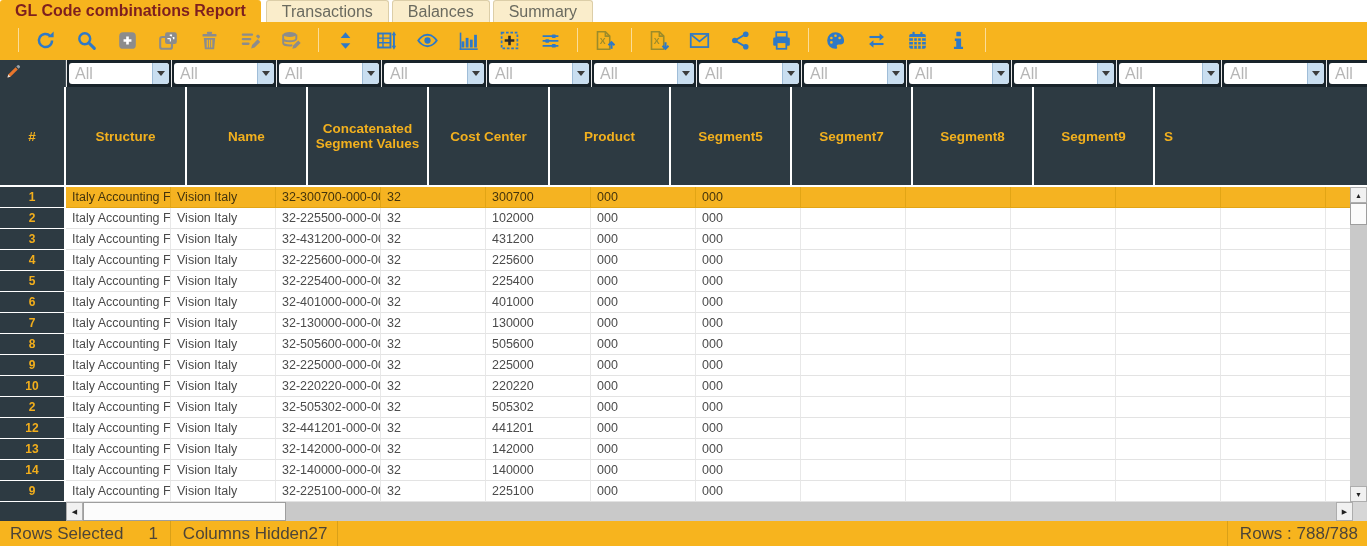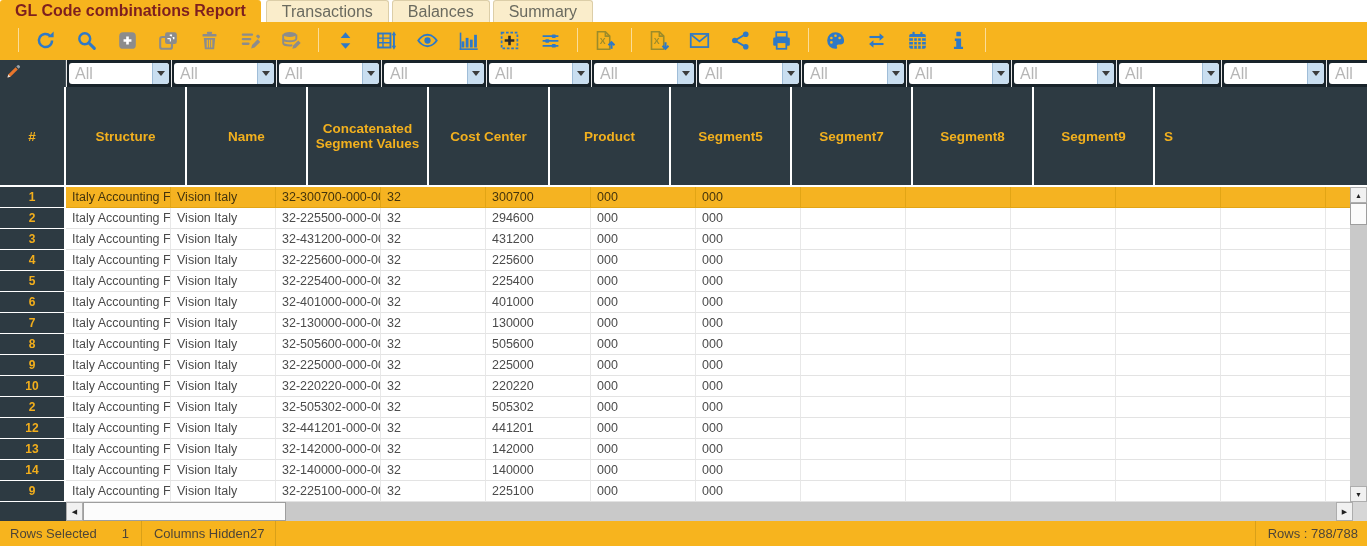--- a/index.html
+++ b/index.html
@@ -66,21 +66,21 @@
   .hscroll-row { height:19px; display:flex; }
   .hs-corner { width:66px; background:#2D3A42; }
   .hscroll { flex:1; background:#C9C9C9; position:relative; display:flex; }
   .hbtn { width:17px; height:19px; background:#F1F1F1; border:1px solid #ADADAD; font-size:7px; color:#222;
           display:flex; align-items:center; justify-content:center; cursor:pointer; }
   .hthumb { width:203px; height:19px; background:#FCFCFC; border:1px solid #9E9E9E; cursor:pointer; }
   .htrack { flex:1; }
   .hs-end { width:14px; background:#D6D6D6; }
 
   
-  .statusbar { height:25px; background:#F7B41E; display:flex; align-items:center; font-size:13px; color:#4E4537; }
+  .statusbar { height:25px; background:#F7B41E; display:flex; align-items:center; font-size:17px; color:#4E4537; }
   .sb-sep { width:1px; height:25px; background:#D9A018; }
   .sb-item { white-space:nowrap; }
 </style>
 </head>
 <body>
 
 <div class="app">
   <div class="tabbar">
       <div class="tab active">GL Code combinations Report</div>
       <div class="tab">Transactions</div>
@@ -451,21 +451,21 @@
           <div class="cell"></div>
           <div class="cell"></div>
           <div class="cell partial"></div>
         </div>
         <div class="grow">
           <div class="nc">2</div>
           <div class="cell">Italy Accounting F</div>
           <div class="cell">Vision Italy</div>
           <div class="cell">32-225500-000-00</div>
           <div class="cell">32</div>
-          <div class="cell">294600</div>
+          <div class="cell">102000</div>
           <div class="cell">000</div>
           <div class="cell">000</div>
           <div class="cell"></div>
           <div class="cell"></div>
           <div class="cell"></div>
           <div class="cell"></div>
           <div class="cell"></div>
           <div class="cell partial"></div>
         </div>
         <div class="grow">

